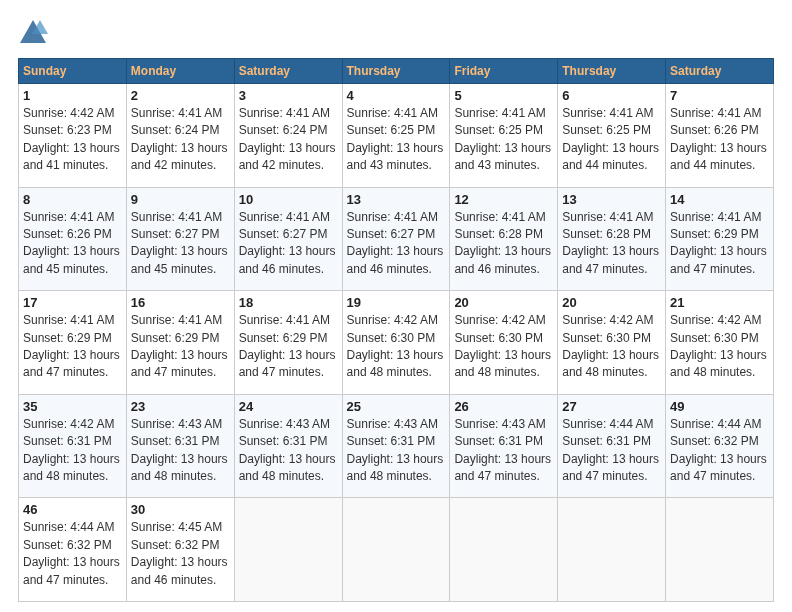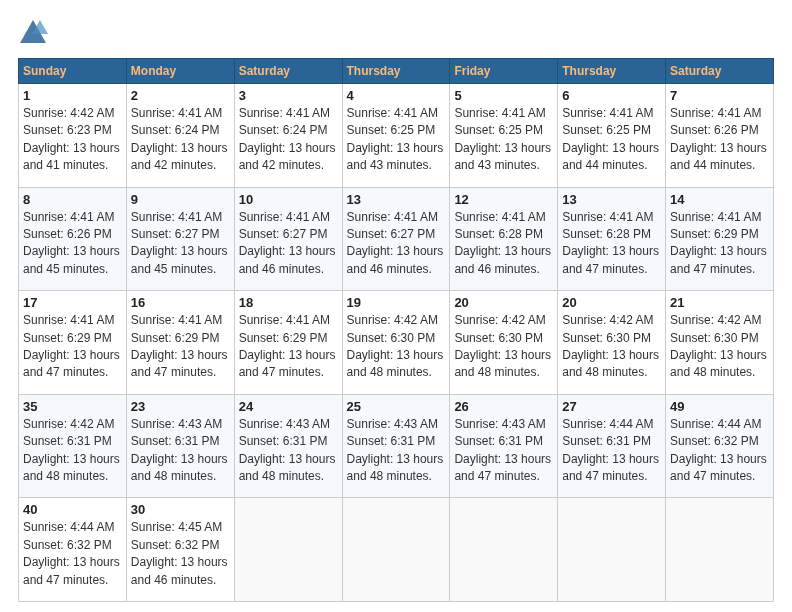--- a/index.html
+++ b/index.html
@@ -337,21 +337,21 @@
           <td>
             <span class="day-num">49</span>
             <div class="day-info" style="white-space: pre-line;">Sunrise: 4:44 AM
 Sunset: 6:32 PM
 Daylight: 13 hours
 and 47 minutes.</div>
           </td>
         </tr>
         <tr>
           <td>
-            <span class="day-num">40</span>
+            <span class="day-num">46</span>
             <div class="day-info" style="white-space: pre-line;">Sunrise: 4:44 AM
 Sunset: 6:32 PM
 Daylight: 13 hours
 and 47 minutes.</div>
           </td>
           <td>
             <span class="day-num">30</span>
             <div class="day-info" style="white-space: pre-line;">Sunrise: 4:45 AM
 Sunset: 6:32 PM
 Daylight: 13 hours

